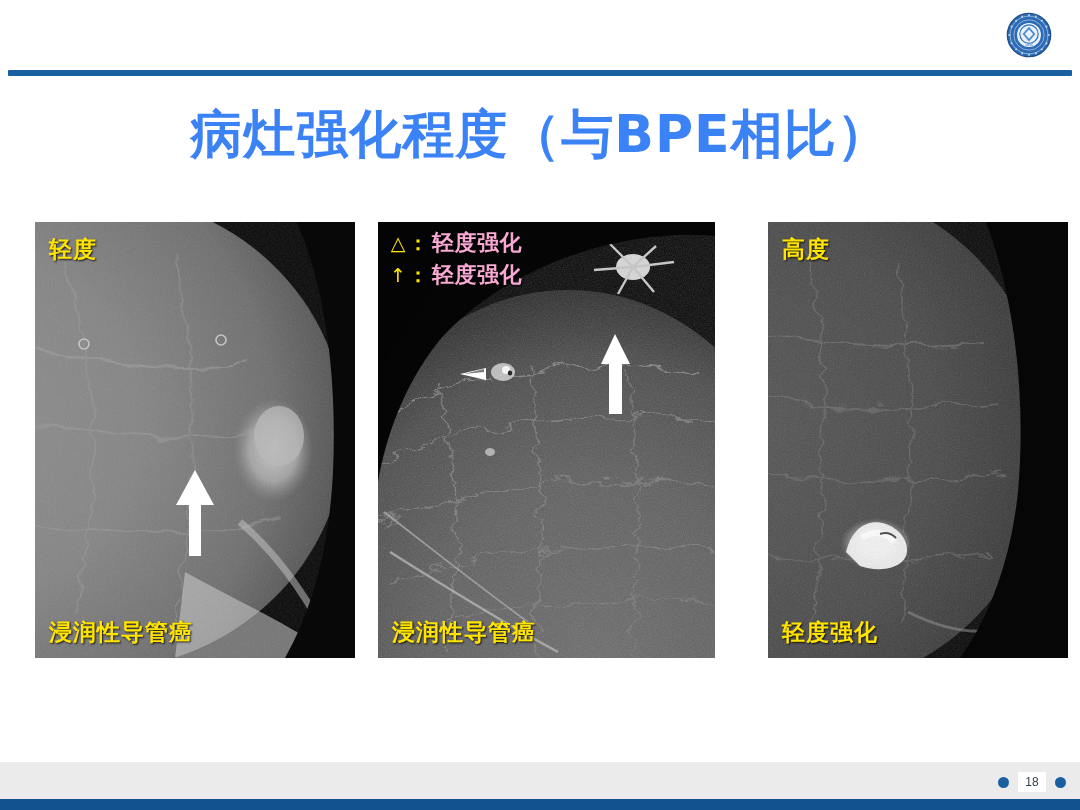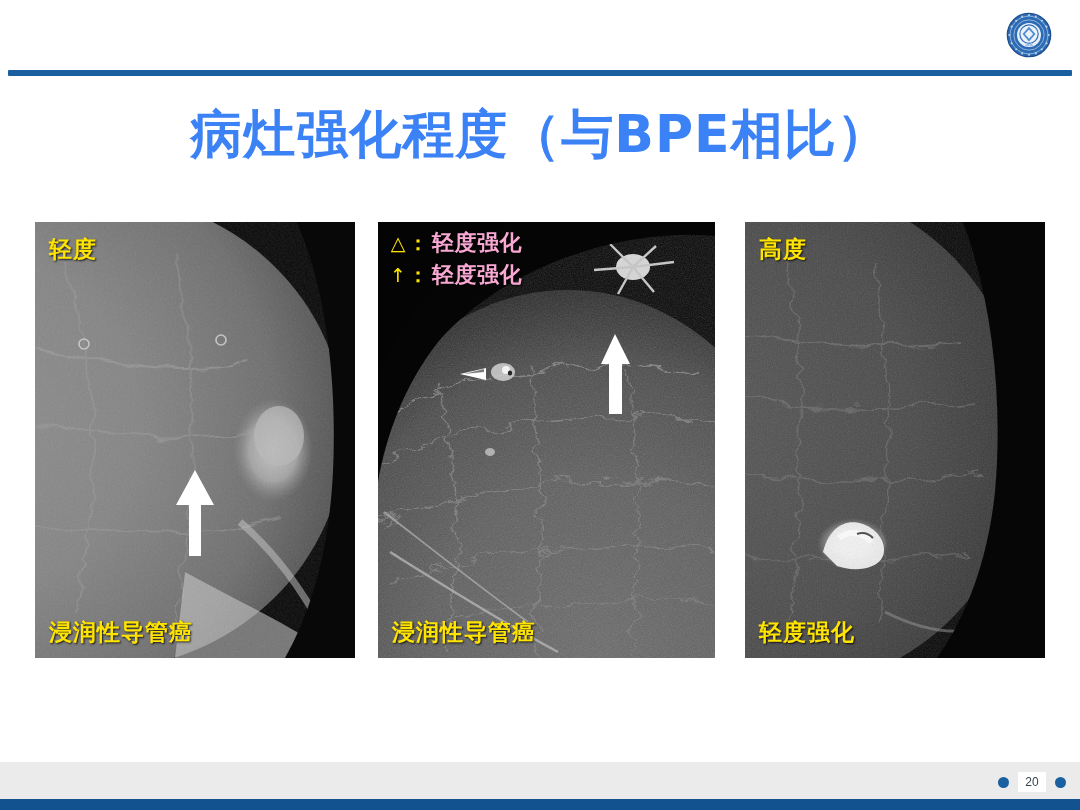--- a/index.html
+++ b/index.html
@@ -87,21 +87,21 @@
   }
   .image-panel {
     position: absolute;
     top: 0;
     height: 436px;
     background: #000000;
     overflow: hidden;
   }
   #panel-mild      { left: 0px;   width: 320px; }
   #panel-moderate  { left: 343px; width: 337px; }
-  #panel-high      { left: 710px; width: 300px; }
+  #panel-high      { left: 733px; width: 300px; }
 
   .scan-canvas {
     position: absolute;
     inset: 0;
     width: 100%;
     height: 100%;
   }
 
   .panel-caption {
     position: absolute;
@@ -439,17 +439,17 @@
 
     <div class="panel-caption caption-top">高度</div>
     <div class="panel-caption caption-bottom">轻度强化</div>
   </div>
 </div>
 
 <div id="footer-band"></div>
 
 <div id="pager">
   <span class="pager-dot"></span>
-  <span id="page-number">20</span>
+  <span id="page-number">18</span>
   <span class="pager-dot"></span>
 </div>
 
 <div id="footer-bar"></div>
 
 </body></html>

